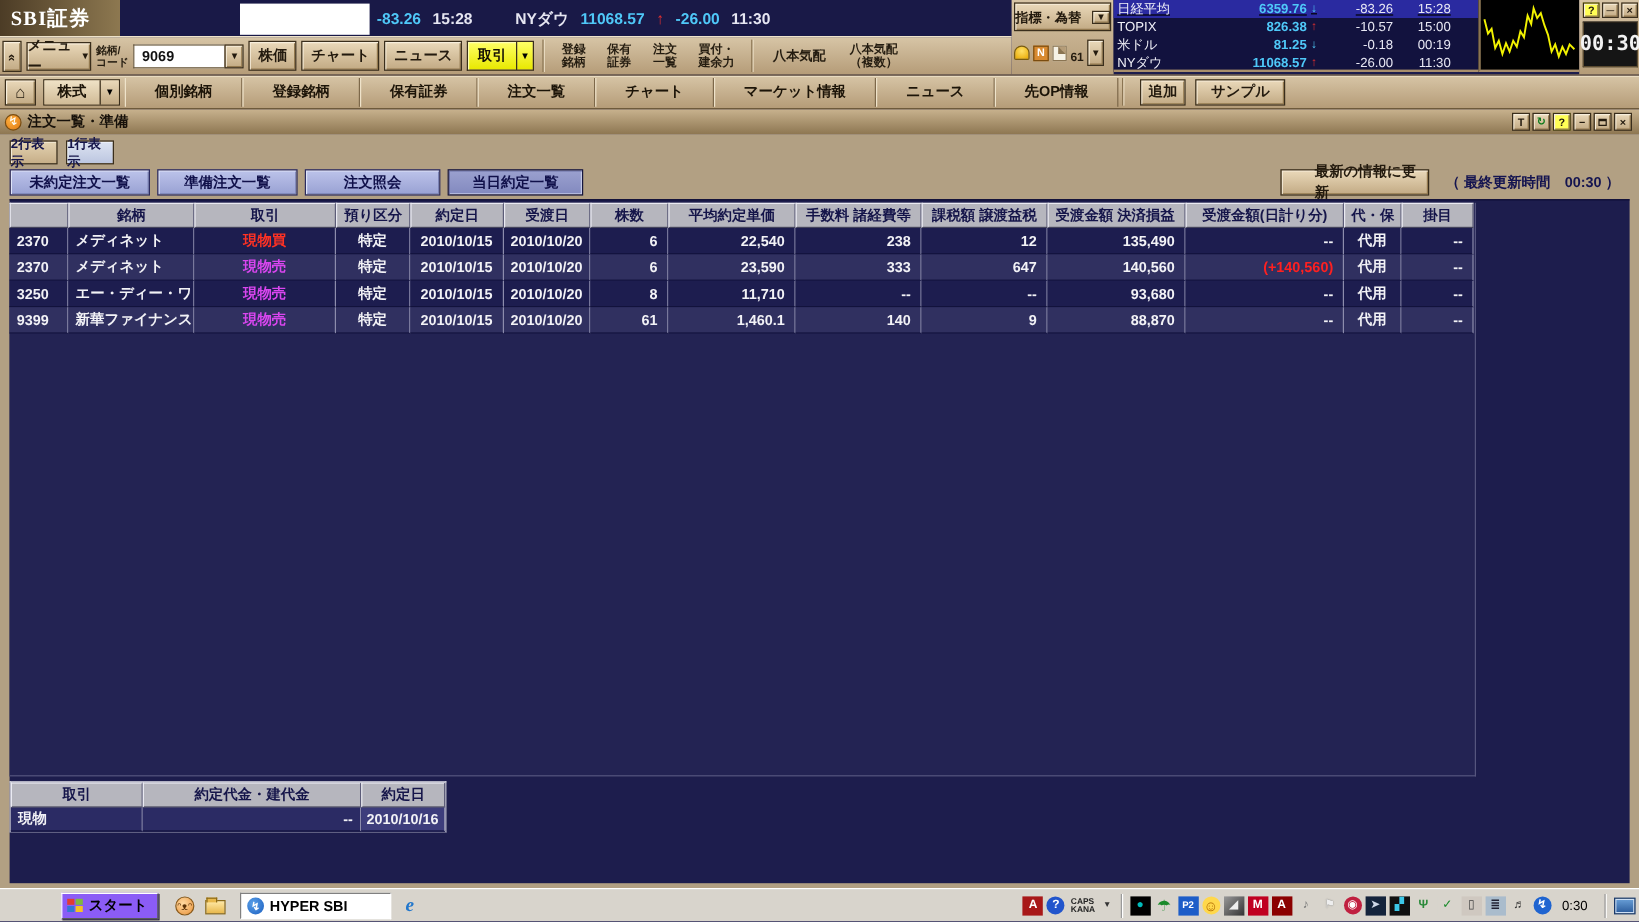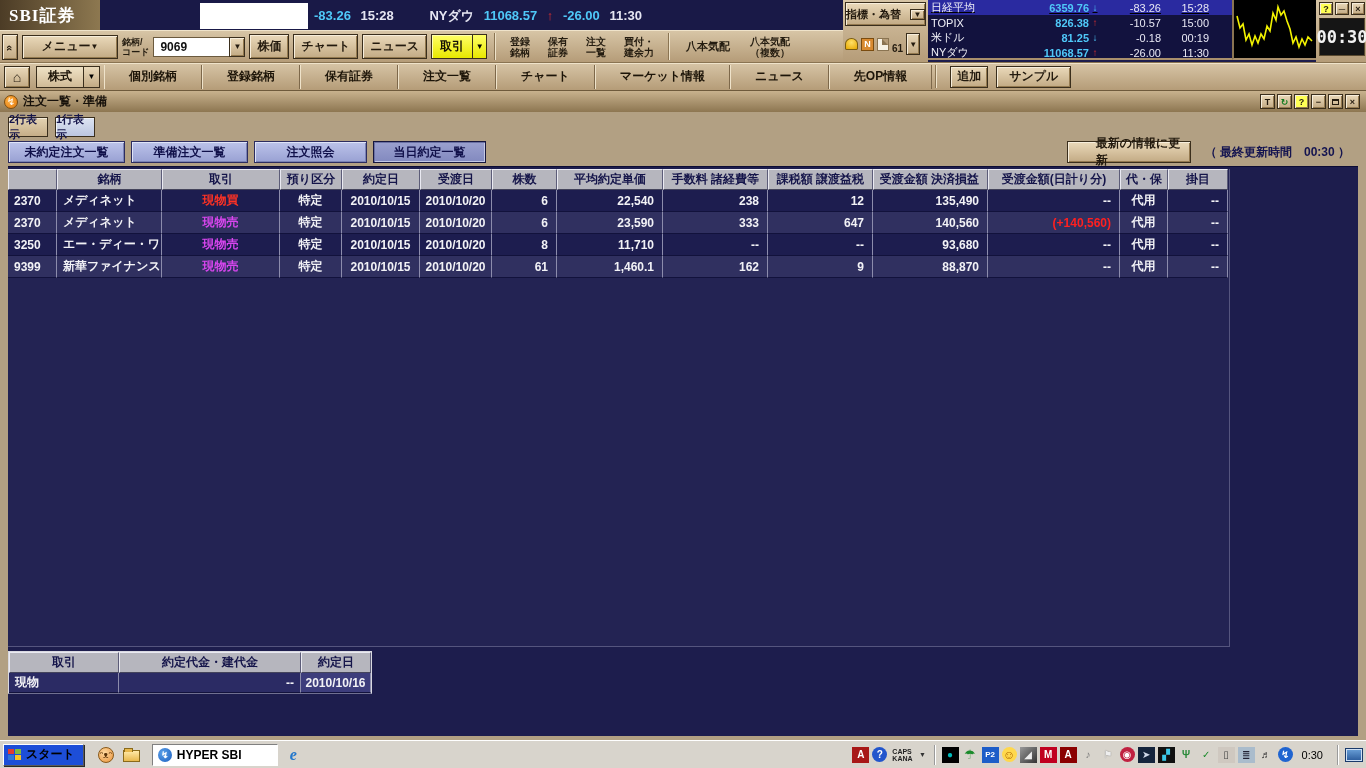--- a/index.html
+++ b/index.html
@@ -60,21 +60,21 @@
   #clockbox { margin-top:3px; width:46px; height:38px; background:#151515;
               border:1px solid #5a4a30; border-top-color:#2a2218; color:#f2f2f2;
               font:bold 17px "DejaVu Sans Mono",monospace; display:flex; align-items:center; justify-content:center; }
 
   
   #toolbar2 { position:absolute; left:0; top:30px; width:843px; height:32px;
               display:flex; align-items:center; padding:0 2px; gap:4px;
               border-top:1px solid #efe3ca; }
   #collapse { width:16px; height:26px; font-size:11px; }
   #collapse span { display:inline-block; transform:rotate(90deg); letter-spacing:-2px; }
-  #menubtn { width:96px; height:24px; gap:0; }
+  #menubtn { width:54px; height:24px; gap:0; }
   #menubtn .dd { font-size:8px; }
   #codelbl { font-size:9px; line-height:10px; color:#241c10; font-weight:bold; text-align:left; }
   #codecombo { display:flex; height:20px; }
   #codefield { width:76px; background:#fff; border:1px solid #6b5a3e; border-right:none;
                font-size:12px; font-weight:bold; color:#111; padding:2px 0 0 6px; }
   #codedd { width:16px; font-size:8px; }
   .tb { height:25px; padding:0 7px; }
   #tradebtn { height:25px; display:flex; }
   #tradebtn .main { background:linear-gradient(180deg,#ffff66,#e8e800); border:1px solid #3a2e1c;
                     border-right:none; box-shadow:inset 1px 1px 0 #ffffb0; padding:0 8px;
@@ -160,22 +160,22 @@
   #sumwrap { position:absolute; left:0; top:484px; }
   #sumtable { width:364px; border:1px solid #d8d8e0; border-bottom-color:#707090; }
   #sumtable td { height:20px; }
   #sumtable td.trade { background:#2b2b64; }
   #sumtable td.amt { background:#2b2b64; text-align:right; padding-right:6px; }
   #sumtable td.date { background:#3d3d7c; text-align:center;margin-top:45px; }
 
   
   #taskbar { position:absolute; left:0; top:740px; width:1366px; height:28px; background:#d8d4cc;
              border-top:1px solid #fff; display:flex; align-items:center; padding:0 3px; }
-  .xpbtn { background:#1d4ed8; border:1px solid; border-color:#fff #5a5a5a #5a5a5a #fff;
-           box-shadow:1px 1px 0 #2a2a2a; display:flex; align-items:center; }
+  .xpbtn { background:#8b5cf6; border:1px solid; border-color:#fff #5a5a5a #5a5a5a #fff;
+           box-shadow:1px 1px 0 #2a2a2a; display:flex; align-items:center;margin-left:48px; }
   #startbtn { height:22px; padding:0 8px 0 4px; gap:4px; font:bold 12px "Liberation Sans"; color:#000; }
   #winflag { width:14px; height:12px; display:grid; grid-template-columns:6px 6px; grid-template-rows:5px 5px; gap:1px; }
   #winflag i { display:block; } #winflag i:nth-child(1){background:#e03c32;} #winflag i:nth-child(2){background:#7eb93f;}
   #winflag i:nth-child(3){background:#3277d4;} #winflag i:nth-child(4){background:#f5c324;}
   #quicklaunch { display:flex; align-items:center; gap:9px; margin-left:14px; }
   .cat { width:16px; height:16px; border-radius:50%; background:radial-gradient(circle at 40% 35%,#ffd9a0,#e8923a);
          border:1px solid #8a5a1a; font-size:9px; color:#5a3208; display:flex; align-items:center; justify-content:center; }
   .folder { width:17px; height:12px; background:linear-gradient(180deg,#ffe9a8,#e8b84c); border:1px solid #8a6a1a;
             position:relative; margin-top:2px; }
   .folder::before { content:""; position:absolute; left:0; top:-3px; width:7px; height:3px;
@@ -459,21 +459,21 @@
         </tr>
         <tr class="even">
           <td class="l">9399</td>
           <td class="l">新華ファイナンス</td>
           <td class="sell">現物売</td>
           <td class="c">特定</td>
           <td class="c">2010/10/15</td>
           <td class="c">2010/10/20</td>
           <td class="r">61</td>
           <td class="r">1,460.1</td>
-          <td class="r">162</td>
+          <td class="r">140</td>
           <td class="r">9</td>
           <td class="r">88,870</td>
           <td class="r">--</td>
           <td class="c">代用</td>
           <td class="r">--</td>
         </tr>
       </tbody>
     </table>
   </div>
 

